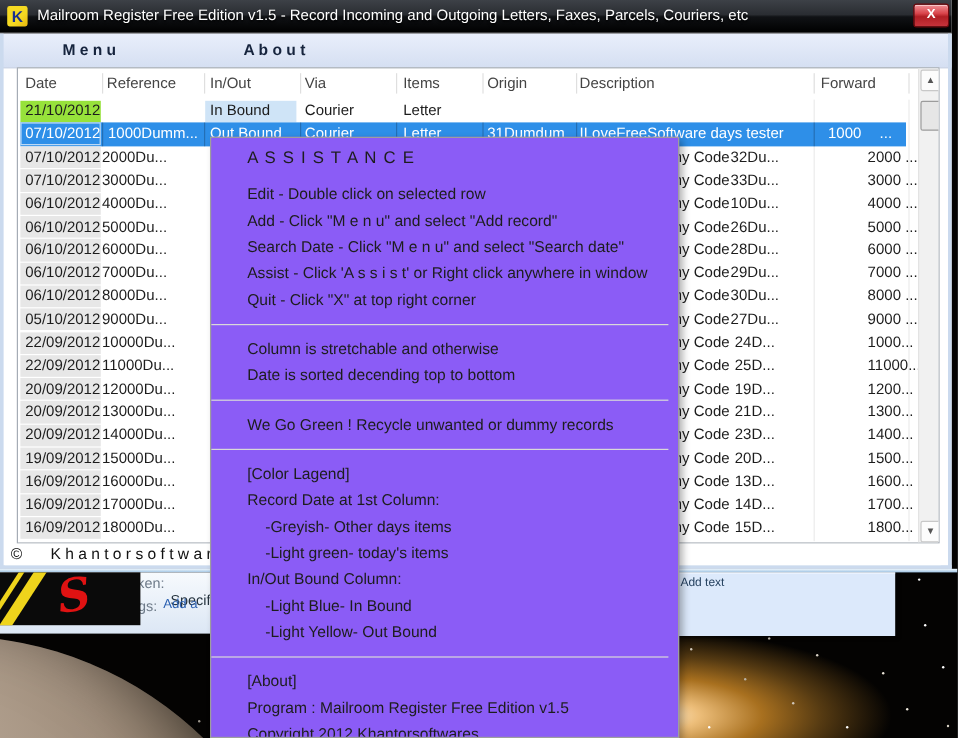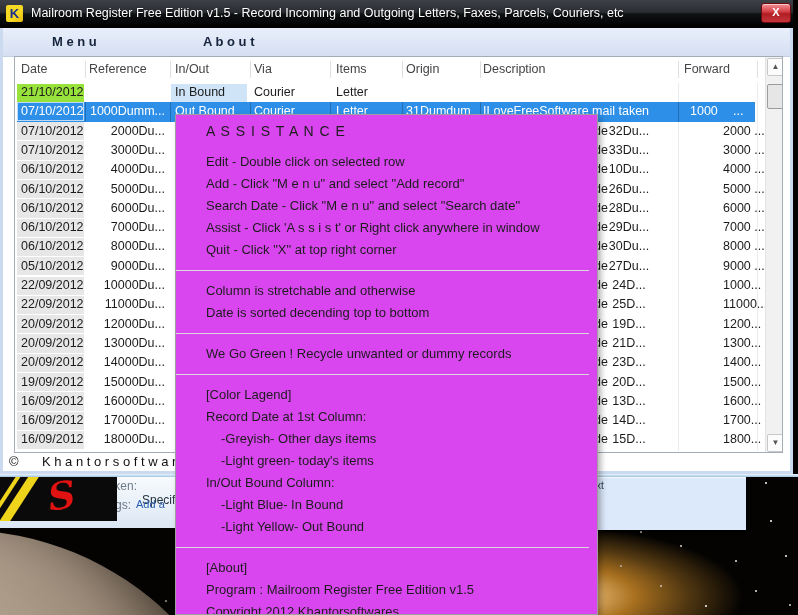--- a/index.html
+++ b/index.html
@@ -68,21 +68,21 @@
   .row{position:absolute;left:0;width:749px;height:19.3px;line-height:19.3px;font-size:12.5px;color:#1c1c1c;cursor:default;}
   .cell{position:absolute;top:0;height:19.3px;line-height:19.3px;white-space:nowrap;overflow:hidden;}
   .datebg{position:absolute;left:2px;top:.5px;width:67px;height:18.3px;}
   .bg-green{background:#97e23b;}
   .bg-grey{background:#e7e7e7;}
   .bg-inblue{background:#cfe4f7;}
   .row-selected{background:#2e8fe8;color:#fff;left:2px;width:738px;}
   .selsep{position:absolute;top:0;width:1px;height:19.3px;background:rgba(0,0,0,.22);}
   .sel-datecell{position:absolute;left:0;top:0;width:67px;height:18.3px;border:1px solid #bcd9f5;box-sizing:border-box;}
   .c-date{left:6px;}
-  .c-ref{left:70px;width:80px;text-align:right;}
+  .c-ref{left:70px;width:80px;}
   .c-inout{left:160px;}
   .c-via{left:239px;}
   .c-items{left:321px;}
   .c-desctail{left:440px;width:153px;text-align:right;}
   .c-code{left:568px;width:92px;text-align:center;}
   .c-fwd{left:708px;}
   .c-fwdsel{left:673px;}
   .c-dots{left:716px;}
 
   
@@ -92,21 +92,21 @@
   .sb-up{top:1px;}
   .sb-dn{top:377px;}
   .sthumb{position:absolute;left:1px;top:27px;width:15px;height:23px;background:#e6e6e6;border:1px solid #9c9c9c;border-radius:2px;cursor:grab;}
 
   .footer{position:absolute;left:4px;top:453px;width:780px;height:18px;line-height:18px;background:#fff;
     font-size:13px;color:#111;white-space:nowrap;}
   .footer .sym{position:absolute;left:5px;}
   .footer .name{position:absolute;left:38px;}
 
   
-  .assist{left:175px;top:114px;width:423px;height:501px;background:#d946ef;
+  .assist{left:175px;top:114px;width:391px;height:501px;background:#8b5cf6;
     border:1px solid #9e9e9e;box-sizing:border-box;box-shadow:3px 3px 6px rgba(0,0,0,.3);
     padding:6px 8px 0 30px;font-size:13px;color:#1d1d1d;overflow:hidden;}
   .assist .title{font-size:14px;margin-top:2px;letter-spacing:1px;}
   .assist .line{line-height:22px;white-space:nowrap;}
   .assist .first{margin-top:12px;}
   .assist .indent{padding-left:15px;}
   .assist .sep{height:1px;background:#d9d9d9;margin:9px 0 9px -30px;}
 </style>
 </head>
 <body>
@@ -180,21 +180,21 @@
       </div>
 
       <div class="row row-selected" style="top:45.3px">
         <span class="sel-datecell"></span>
         <span class="cell" style="left:4px">07/10/2012</span>
         <span class="cell" style="left:68px;width:80px;text-align:right">1000Dumm...</span>
         <span class="cell" style="left:158px">Out Bound</span>
         <span class="cell" style="left:237px">Courier</span>
         <span class="cell" style="left:319px">Letter</span>
         <span class="cell" style="left:389px">31Dumdum</span>
-        <span class="cell" style="left:466px">ILoveFreeSoftware mail taken</span>
+        <span class="cell" style="left:466px">ILoveFreeSoftware days tester</span>
         <span class="cell c-fwdsel">1000</span>
         <span class="cell c-dots">...</span>
         <span class="selsep" style="left:68px"></span>
         <span class="selsep" style="left:153px"></span>
         <span class="selsep" style="left:233px"></span>
         <span class="selsep" style="left:313px"></span>
         <span class="selsep" style="left:385px"></span>
         <span class="selsep" style="left:463px"></span>
         <span class="selsep" style="left:661px"></span>
       </div>

